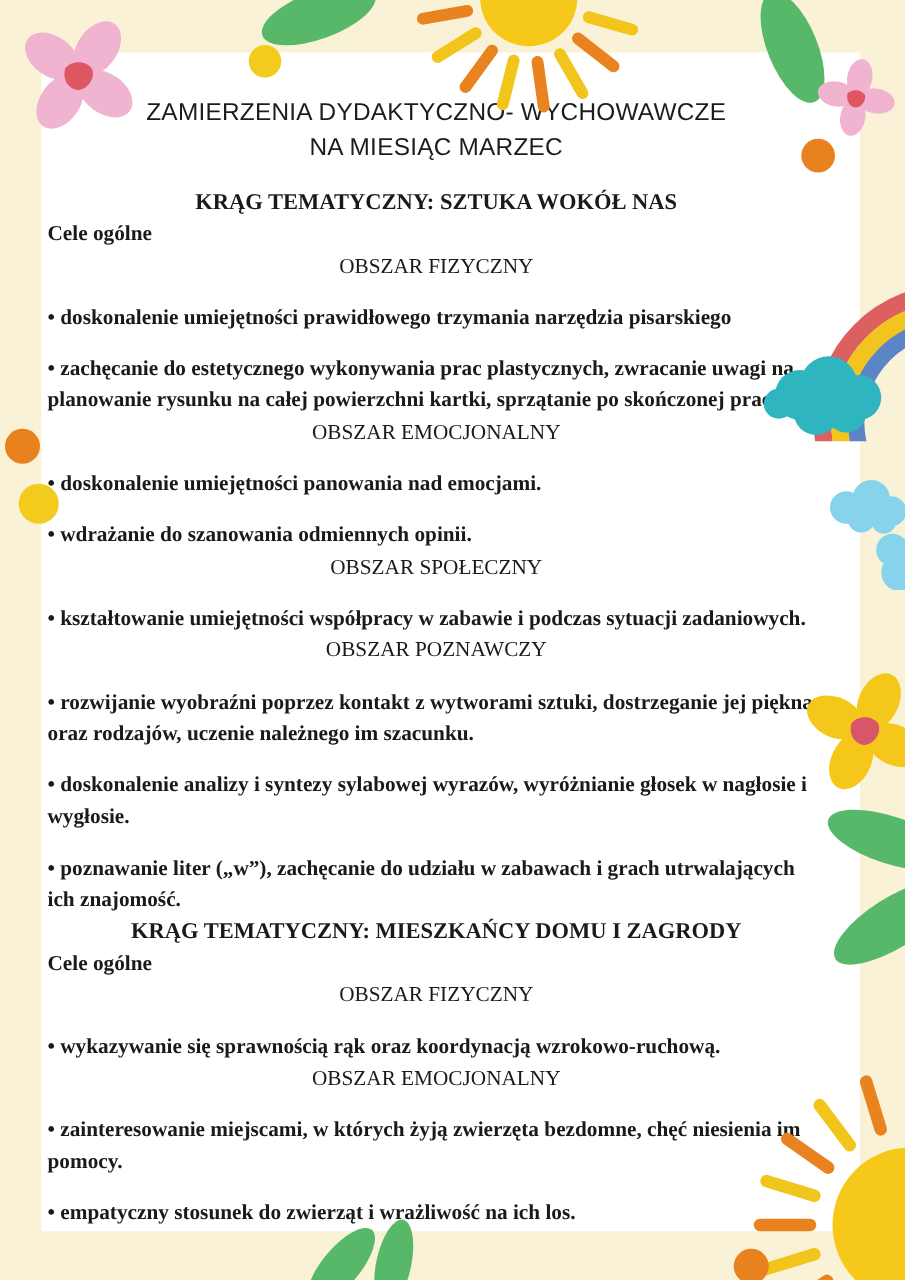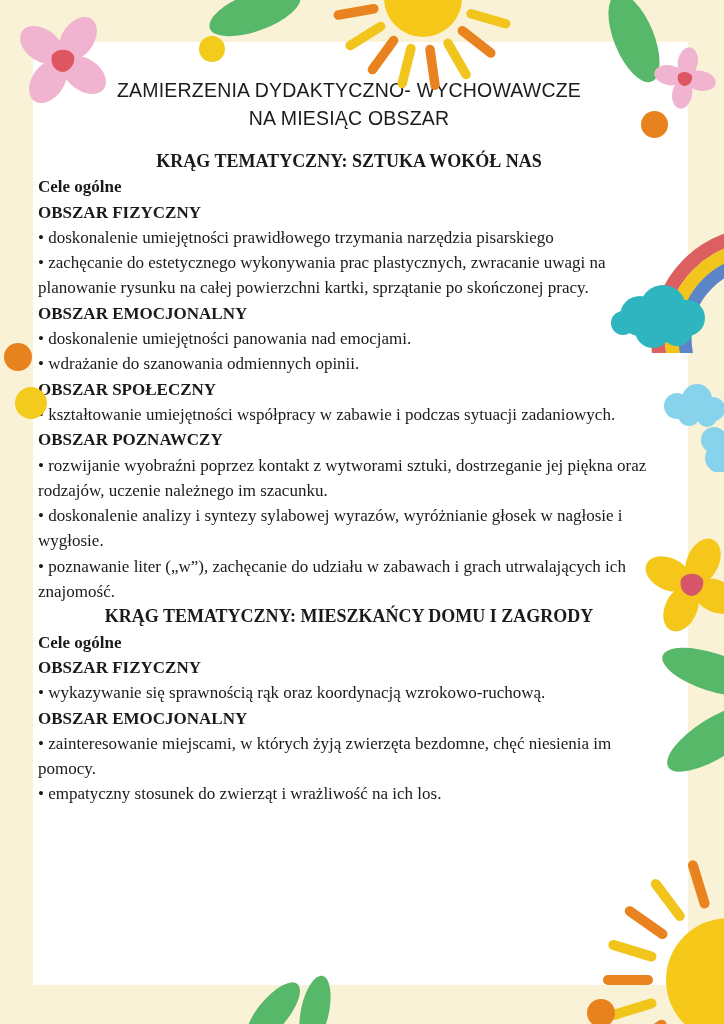--- a/index.html
+++ b/index.html
@@ -8,22 +8,22 @@
   .page{position:relative;width:724px;height:1024px;}
   .panel{position:absolute;left:33px;top:42px;width:655px;height:943px;
          background:#FFFFFF;z-index:1;box-sizing:border-box;
          padding:34px 28px 0 5px;}
   .title{font-family:"Liberation Sans",sans-serif;font-weight:400;
          font-size:19.5px;line-height:28px;text-align:center;
          letter-spacing:.2px;margin:0 0 17px 0;color:#1c1c1c;}
   .doc{font-size:17px;line-height:25.3px;}
   .section-heading{font-weight:bold;text-align:center;font-size:18px;}
   .section-intro{font-weight:bold;}
-  .area-title{font-weight:bold;}
-  .point{font-weight:normal;}
+  .area-title{font-weight:normal;text-align:center;}
+  .point{font-weight:bold;margin-top:16px;}
   .dec{position:absolute;z-index:2;pointer-events:none;}
   .dot{position:absolute;border-radius:50%;z-index:2;}
 </style>
 </head>
 <body>
 
 <div class="page">
 
   <svg class="dec" style="left:8px;top:5px" width="110" height="110">
     <g fill="#F0B3D0">
@@ -146,21 +146,21 @@
       <line x1="101.7" y1="176.7" x2="68.5" y2="199.1" stroke="#E8831F"></line>
     </g>
     <circle cx="168" cy="132" r="62" fill="#F6C81A"></circle>
   </svg>
 
   <div class="dot" style="left:587px;top:999px;width:28px;height:28px;background:#E8821E"></div>
 
   <div class="panel">
     <h1 class="title">
       <span>ZAMIERZENIA DYDAKTYCZNO- WYCHOWAWCZE</span><br>
-      <span>NA MIESIĄC OBSZAR</span>
+      <span>NA MIESIĄC MARZEC</span>
     </h1>
     <div class="doc" id="doc">
         <div class="section-heading">KRĄG TEMATYCZNY: SZTUKA WOKÓŁ NAS</div>
         <div class="section-intro">Cele ogólne</div>
         <div class="area-title">OBSZAR FIZYCZNY</div>
         <div class="point">• doskonalenie umiejętności prawidłowego trzymania narzędzia pisarskiego</div>
         <div class="point">• zachęcanie do estetycznego wykonywania prac plastycznych, zwracanie uwagi na planowanie rysunku na całej powierzchni kartki, sprzątanie po skończonej pracy.</div>
         <div class="area-title">OBSZAR EMOCJONALNY</div>
         <div class="point">• doskonalenie umiejętności panowania nad emocjami.</div>
         <div class="point">• wdrażanie do szanowania odmiennych opinii.</div>

